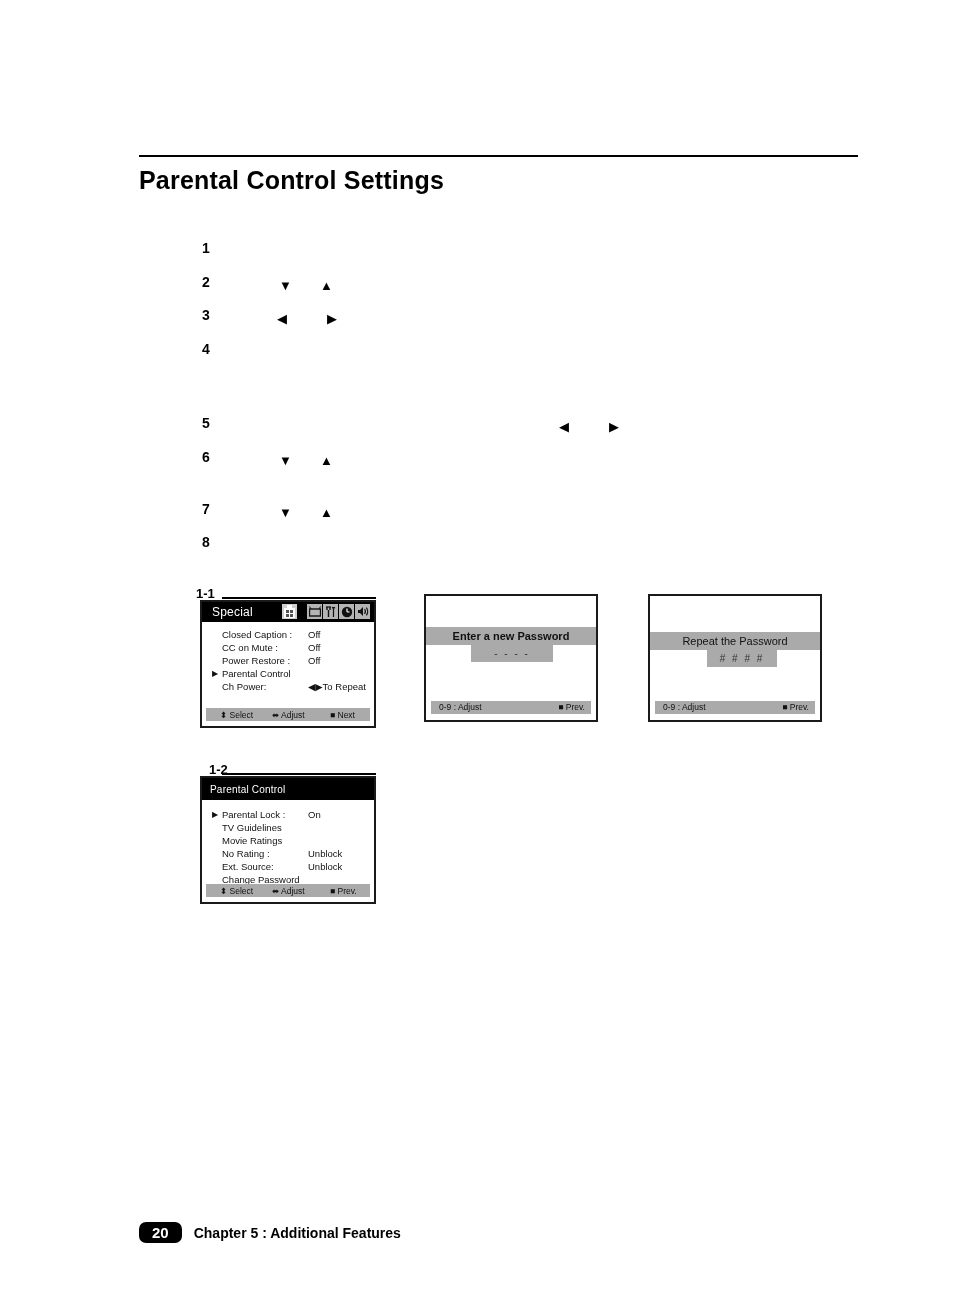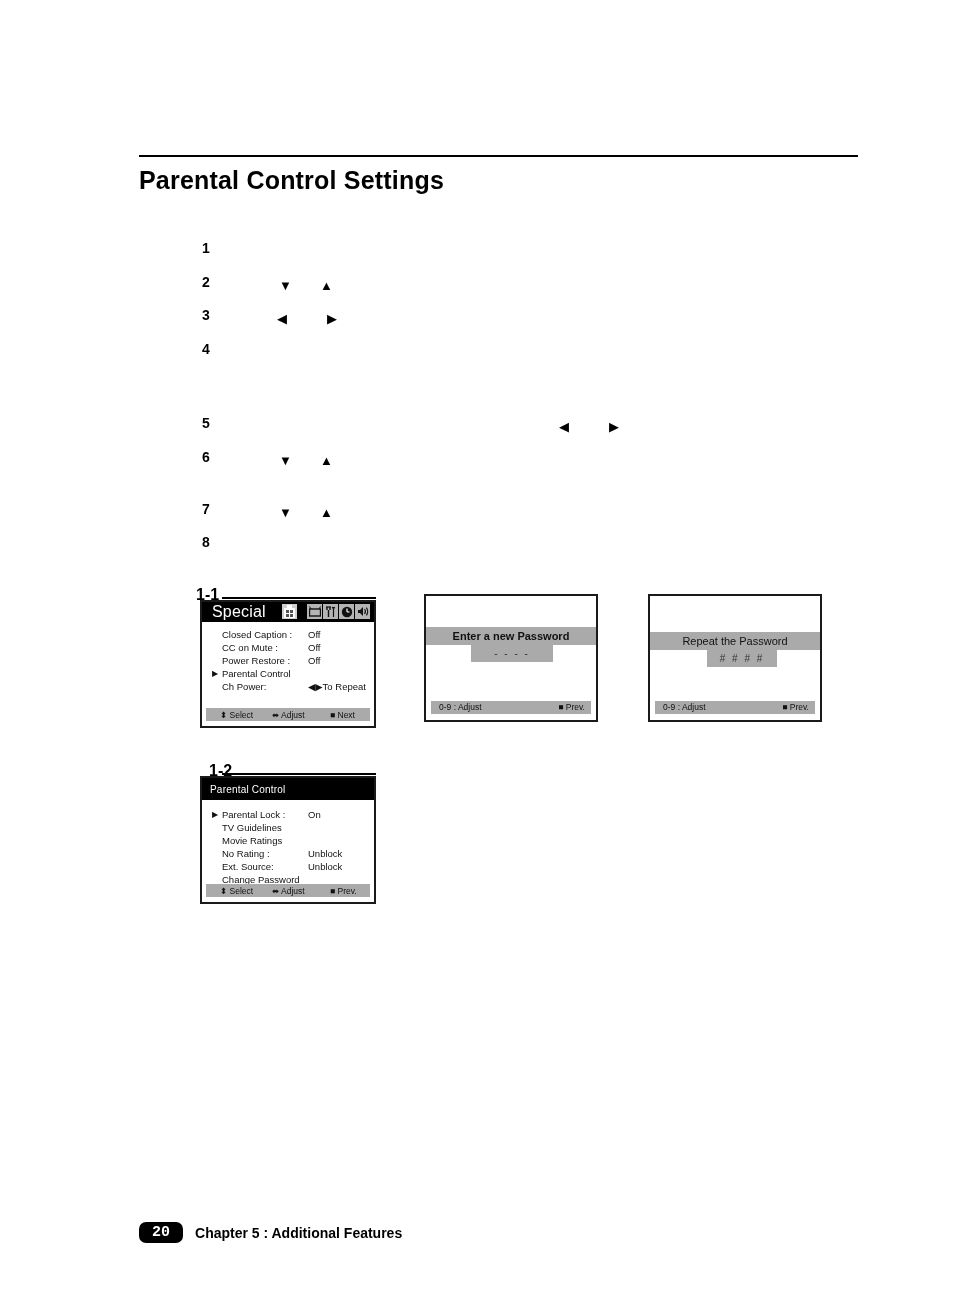--- a/index.html
+++ b/index.html
@@ -55,21 +55,21 @@
   .glyph {
     position: absolute;
     font-size: 13px;
     line-height: 1;
     color: #000;
   }
 
   
   .fig-label {
     position: absolute;
-    font-size: 16px;
+    font-size: 13px;
     font-weight: bold;
     color: #000;
   }
   .fig-rule {
     position: absolute;
     height: 2px;
     background: #000;
   }
 
   
@@ -81,21 +81,21 @@
   }
   .osd-titlebar {
     position: relative;
     height: 20px;
     background: #000000;
     display: flex;
     align-items: center;
   }
   .osd-title {
     color: #ffffff;
-    font-size: 16px;
+    font-size: 12px;
     padding-left: 10px;
     letter-spacing: 0.2px;
     white-space: nowrap;
   }
   .osd-title.small {
     font-size: 10px;
     padding-left: 8px;
   }
   .osd-icons {
     position: absolute;
@@ -213,21 +213,20 @@
     align-items: center;
   }
   .pagenum {
     background: #000000;
     color: #ffffff;
     font-size: 15px;
     font-weight: bold;
     border-radius: 7px;
     padding: 2px 13px;
     line-height: 17px;
-    font-family: Liberation Mono, monospace;
   }
   .chapter {
     margin-left: 12px;
     font-size: 14px;
     font-weight: bold;
     color: #000;
     white-space: nowrap;
   }
 </style>
 </head>

